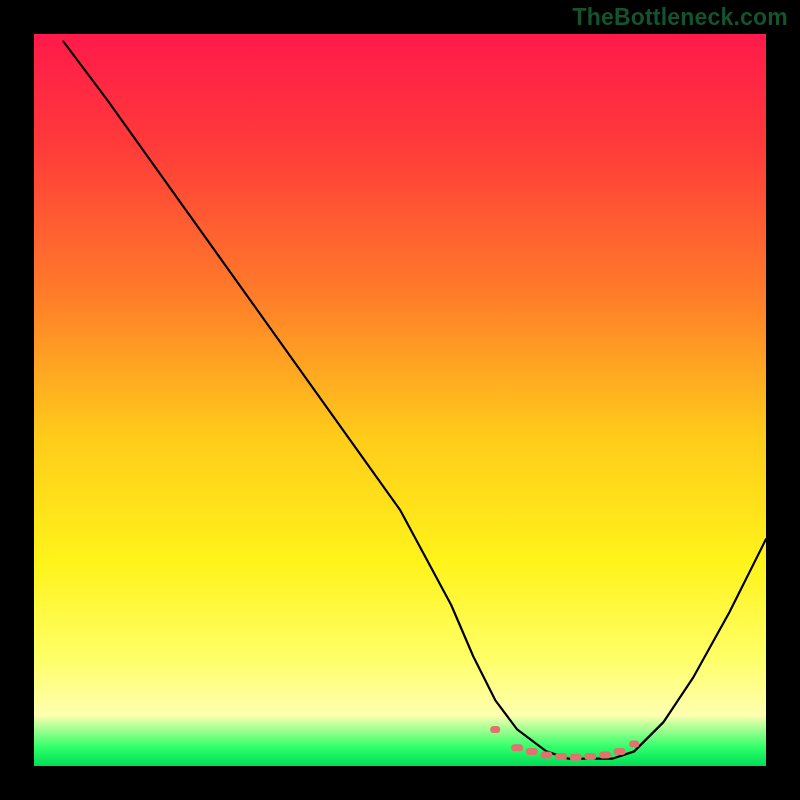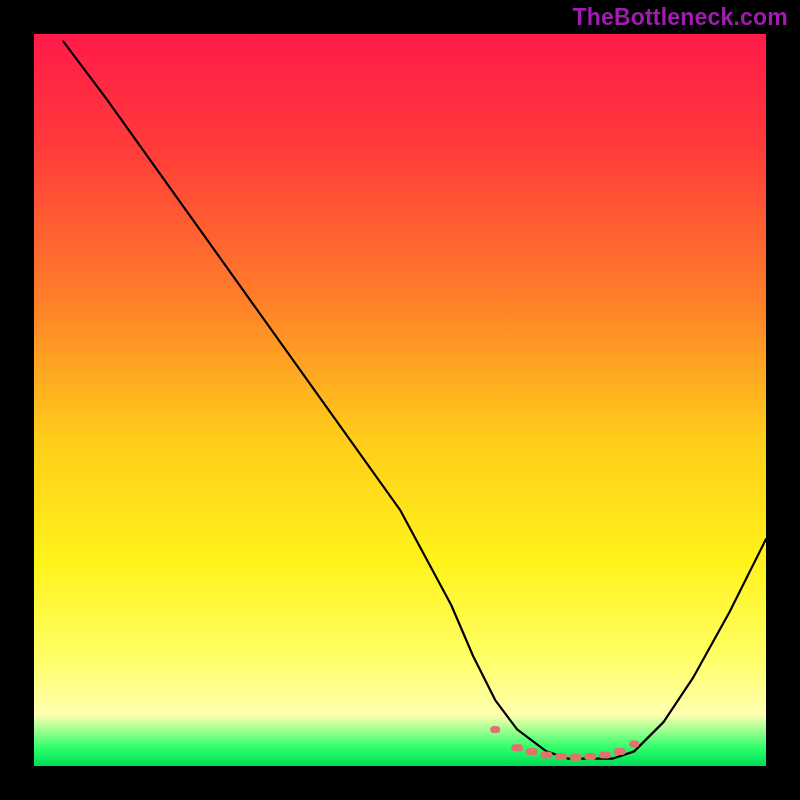--- a/index.html
+++ b/index.html
@@ -18,21 +18,21 @@
   svg {
     display: block;
   }
   .watermark {
     position: absolute;
     top: 4px;
     right: 12px;
     font-family: Arial, Helvetica, sans-serif;
     font-size: 23px;
     font-weight: bold;
-    color: #a21caf;
+    color: #14532d;
     letter-spacing: 0.2px;
   }
 </style>
 </head>
 <body>
 
 <div class="chart-container">
   <svg id="chart-svg" width="800" height="800" viewBox="0 0 800 800">
       <defs>
         <linearGradient id="bg-grad" x1="0" y1="0" x2="0" y2="1">

